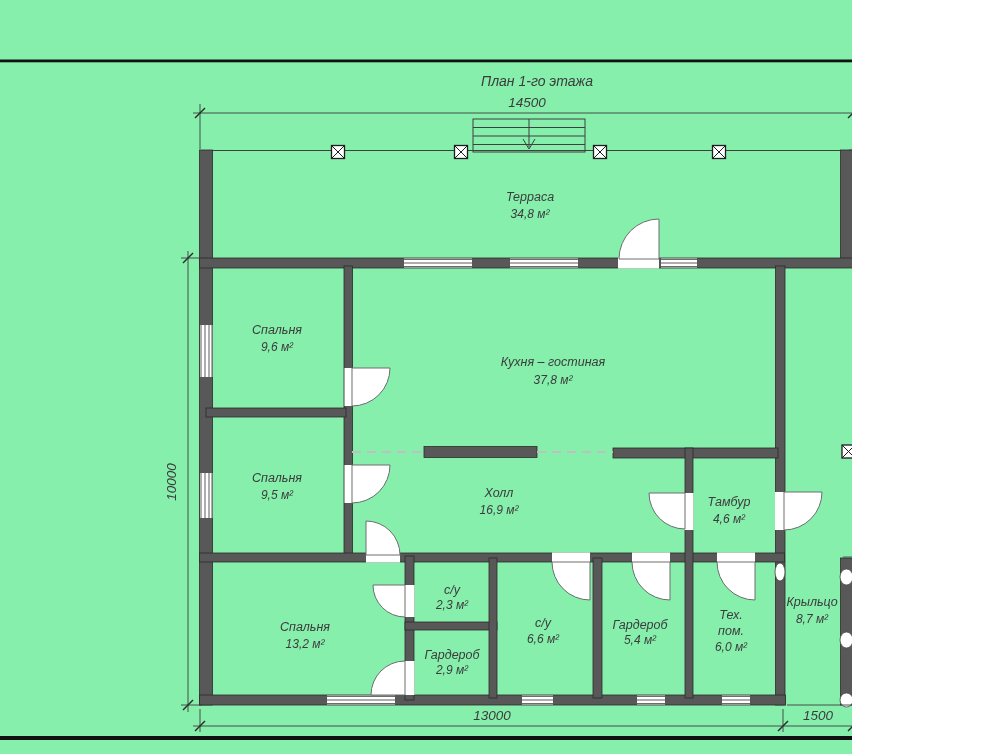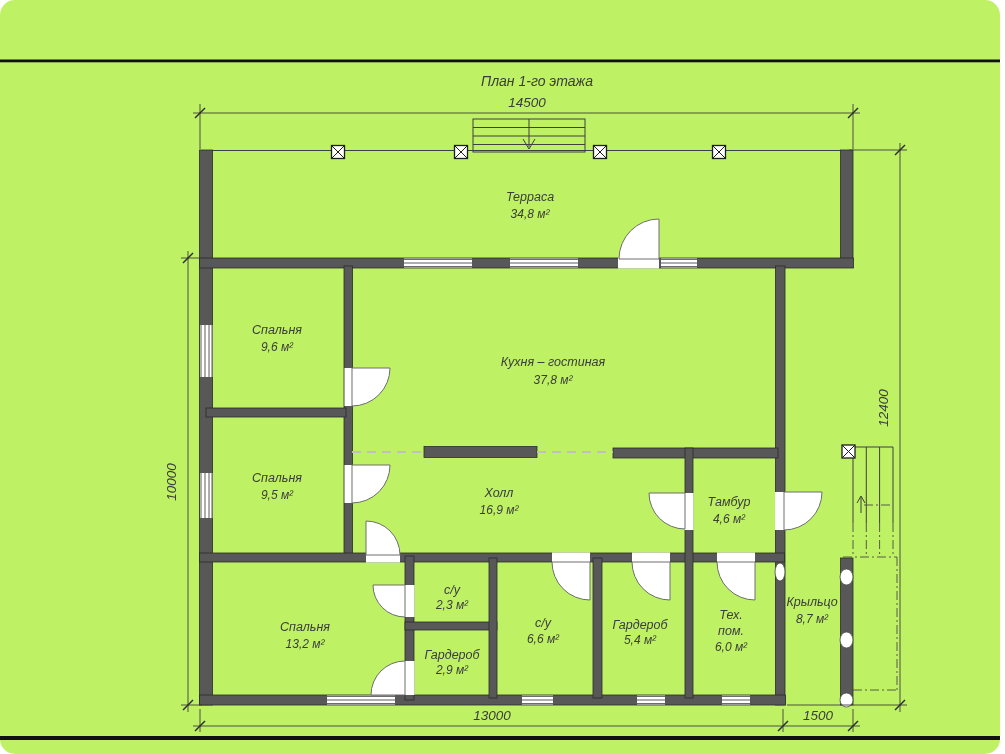--- a/index.html
+++ b/index.html
@@ -1,17 +1,17 @@
 <!DOCTYPE html>
 <html><head>
 <meta charset="utf-8">
 <style>
   html,body{margin:0;padding:0;background:#fff;}
-  #page{position:relative;width:1000px;height:754px;background:#bef264;overflow:hidden;
-        font-family:"Liberation Sans", sans-serif;border-radius:15px;}
+  #page{position:relative;width:852px;height:754px;background:#86efac;overflow:hidden;
+        font-family:"Liberation Sans", sans-serif;}
   svg{position:absolute;left:0;top:0;}
   text{fill:#3c3c3c;font-style:italic;font-family:"Liberation Sans", sans-serif;}
   .room-name{font-size:12.5px;}
   .room-area{font-size:12px;}
   .dim-text{font-size:13.5px;}
   .title-text{font-size:14px;}
   .wall{fill:#585858;stroke:#2c2c2c;stroke-width:0.8;}
   .bar{fill:#585858;stroke:#2c2c2c;stroke-width:0.8;}
   .winrect{fill:#ffffff;stroke:none;}
   .winline{stroke:#4a4a4a;stroke-width:0.9;}

